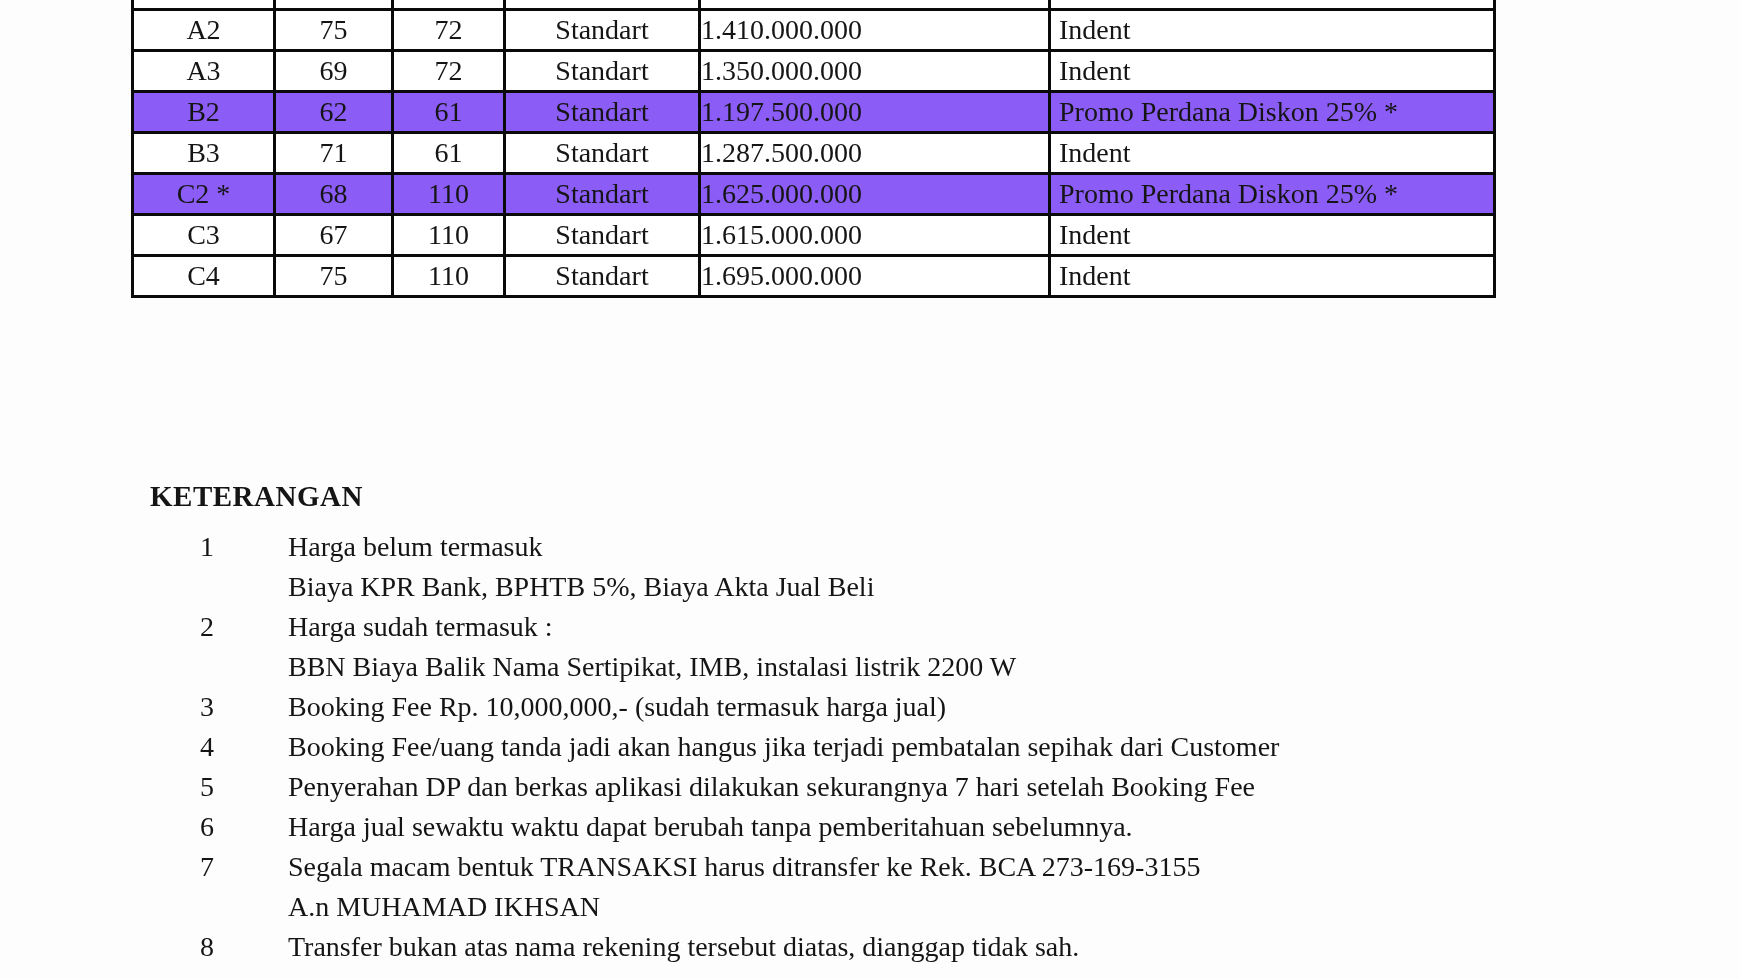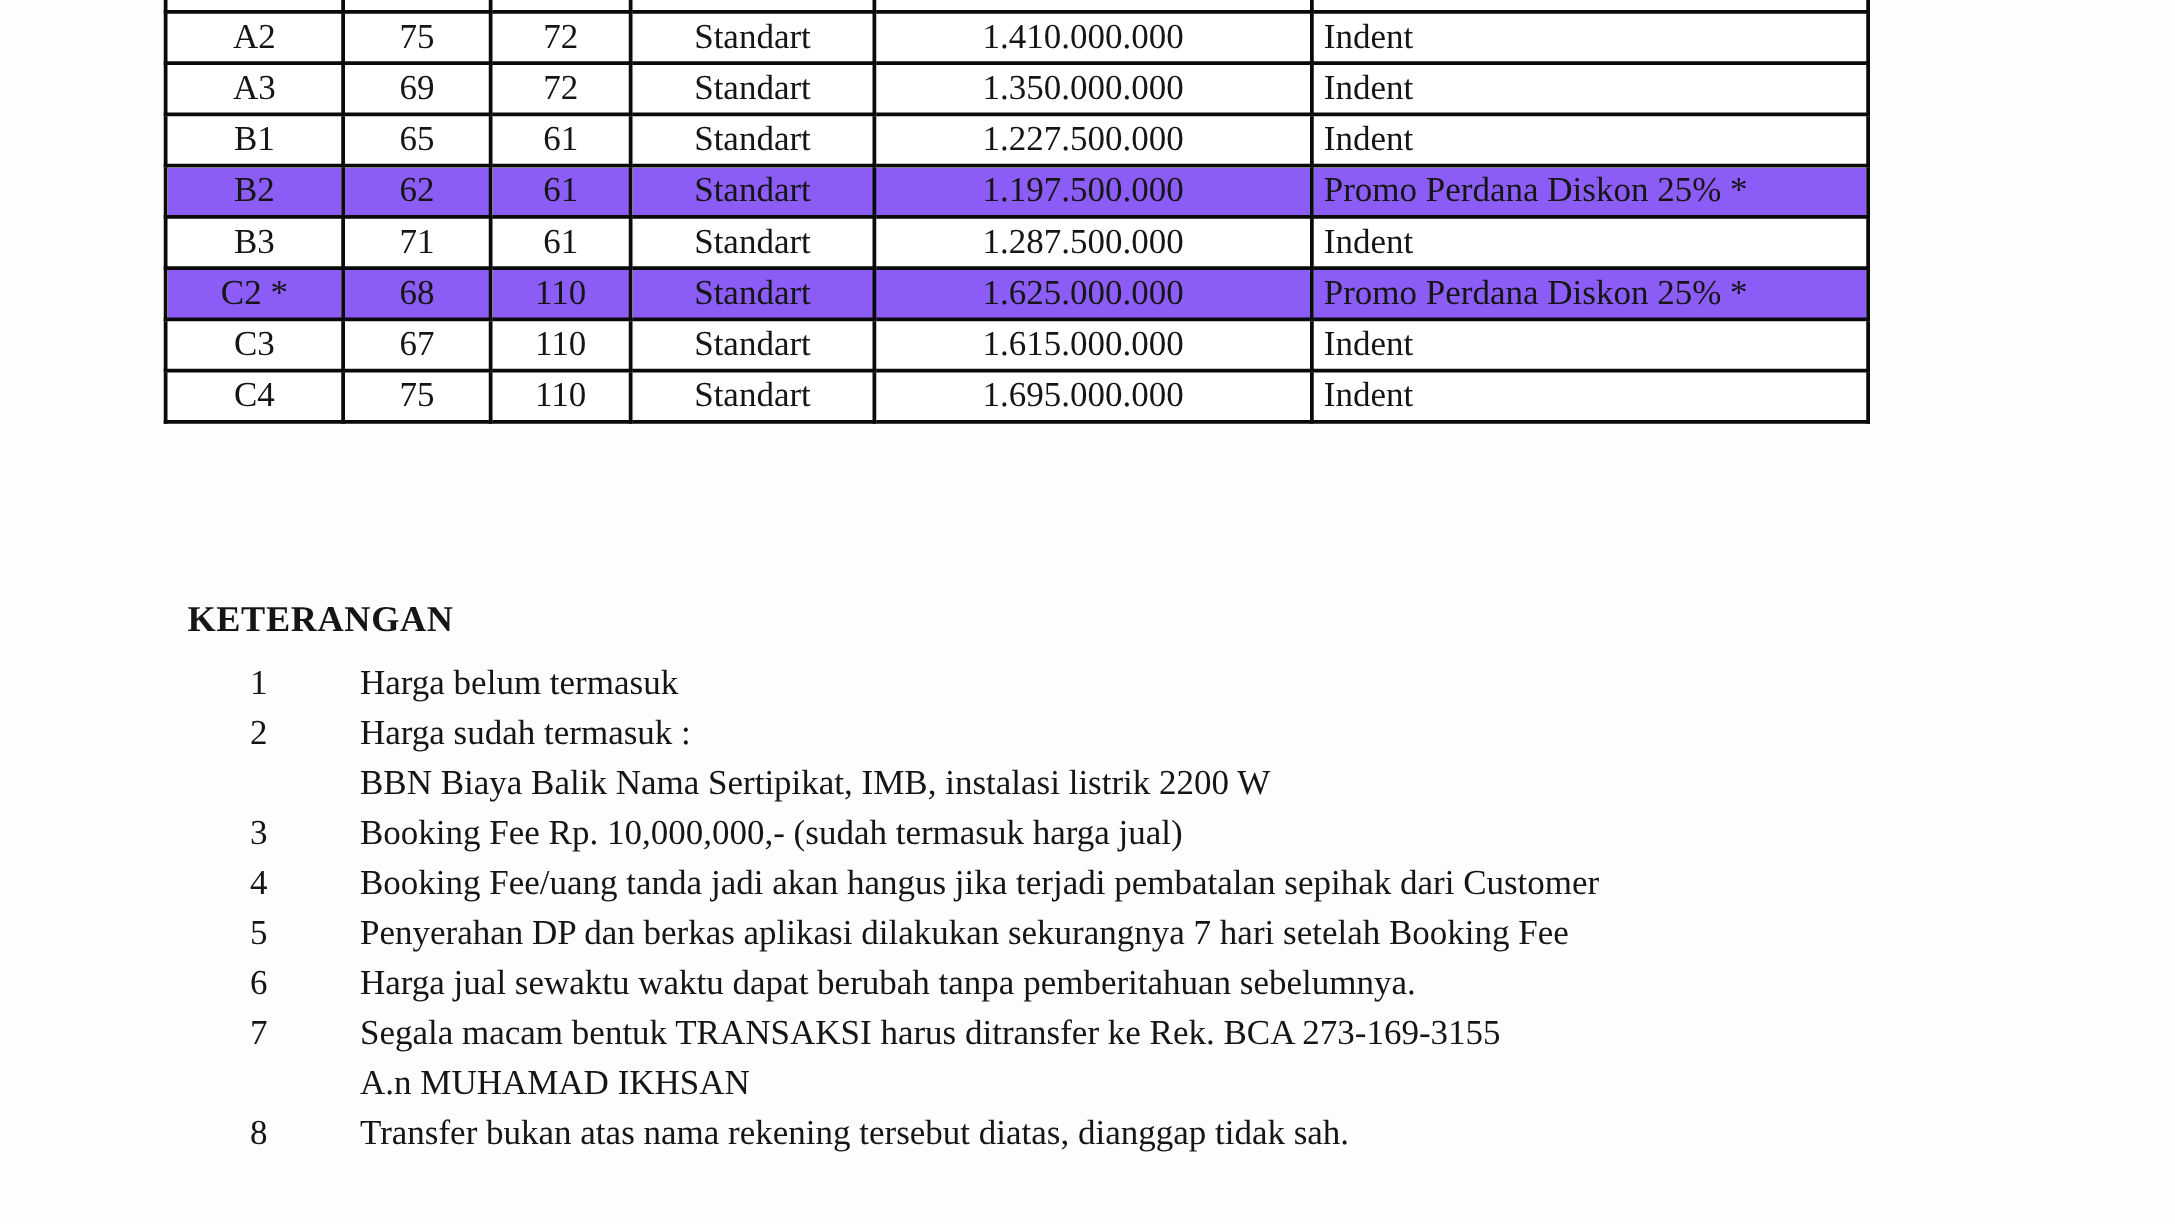--- a/index.html
+++ b/index.html
@@ -32,21 +32,21 @@
     padding: 0;
     text-align: center;
     white-space: nowrap;
     overflow: hidden;
     background: #ffffff;
   }
   .price-table tr.highlight td {
     background: #8b5cf6;
   }
   .price-table td.price {
-    text-align: center;
+    text-align: left;
     padding-right: 16px;
   }
   .price-table td.status {
     text-align: left;
     padding-left: 8px;
   }
 
   
   .notes {
     position: absolute;
@@ -111,28 +111,20 @@
       <tr>
         <td>A3</td>
         <td>69</td>
         <td>72</td>
         <td>Standart</td>
         <td class="price">1.350.000.000</td>
         <td class="status">Indent</td>
       </tr>
 
 
-      <tr>
-        <td>B1</td>
-        <td>65</td>
-        <td>61</td>
-        <td>Standart</td>
-        <td class="price">1.227.500.000</td>
-        <td class="status">Indent</td>
-      </tr>
 
       <tr class="highlight">
         <td>B2</td>
         <td>62</td>
         <td>61</td>
         <td>Standart</td>
         <td class="price">1.197.500.000</td>
         <td class="status">Promo Perdana Diskon 25% *</td>
       </tr>
 
@@ -177,20 +169,24 @@
 </table>
 
 <div class="notes">
   <div class="notes-heading">KETERANGAN</div>
 
     <div class="note-line">
       <span class="note-num">1</span>
       <span class="note-text">Harga belum termasuk</span>
     </div>
 
+    <div class="note-line">
+      <span class="note-num"></span>
+      <span class="note-text">Biaya KPR Bank, BPHTB 5%, Biaya Akta Jual Beli</span>
+    </div>
 
     <div class="note-line">
       <span class="note-num">2</span>
       <span class="note-text">Harga sudah termasuk :</span>
     </div>
 
     <div class="note-line">
       <span class="note-num"></span>
       <span class="note-text">BBN Biaya Balik Nama Sertipikat, IMB, instalasi listrik 2200 W</span>
     </div>

